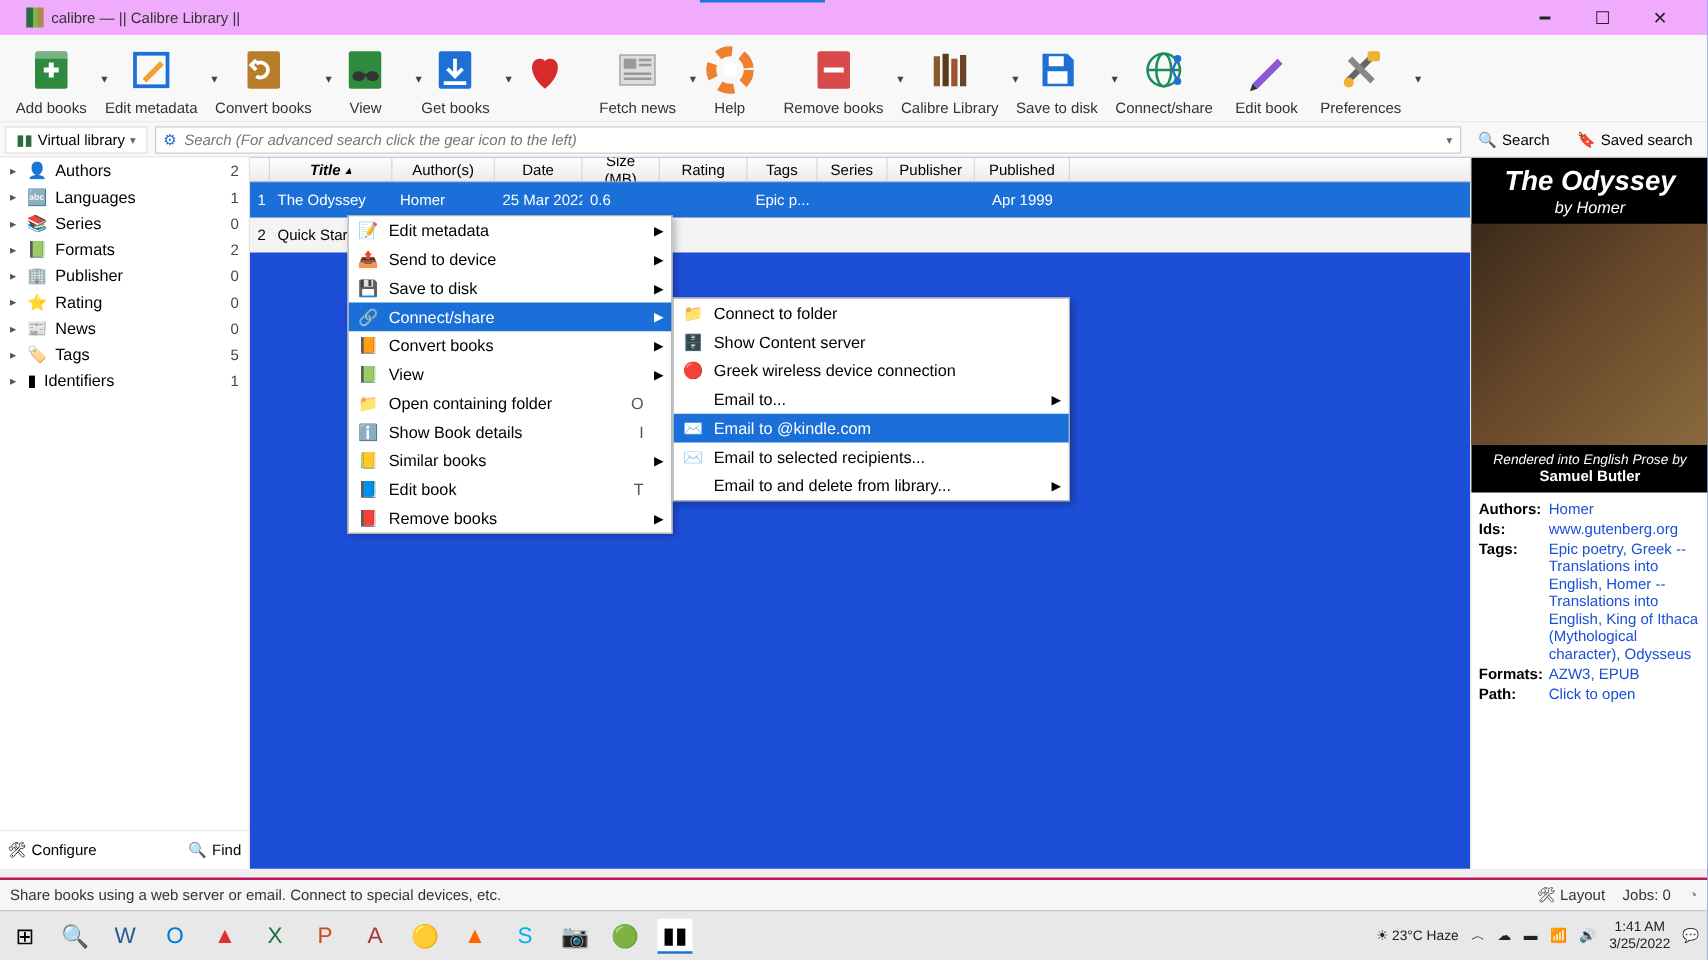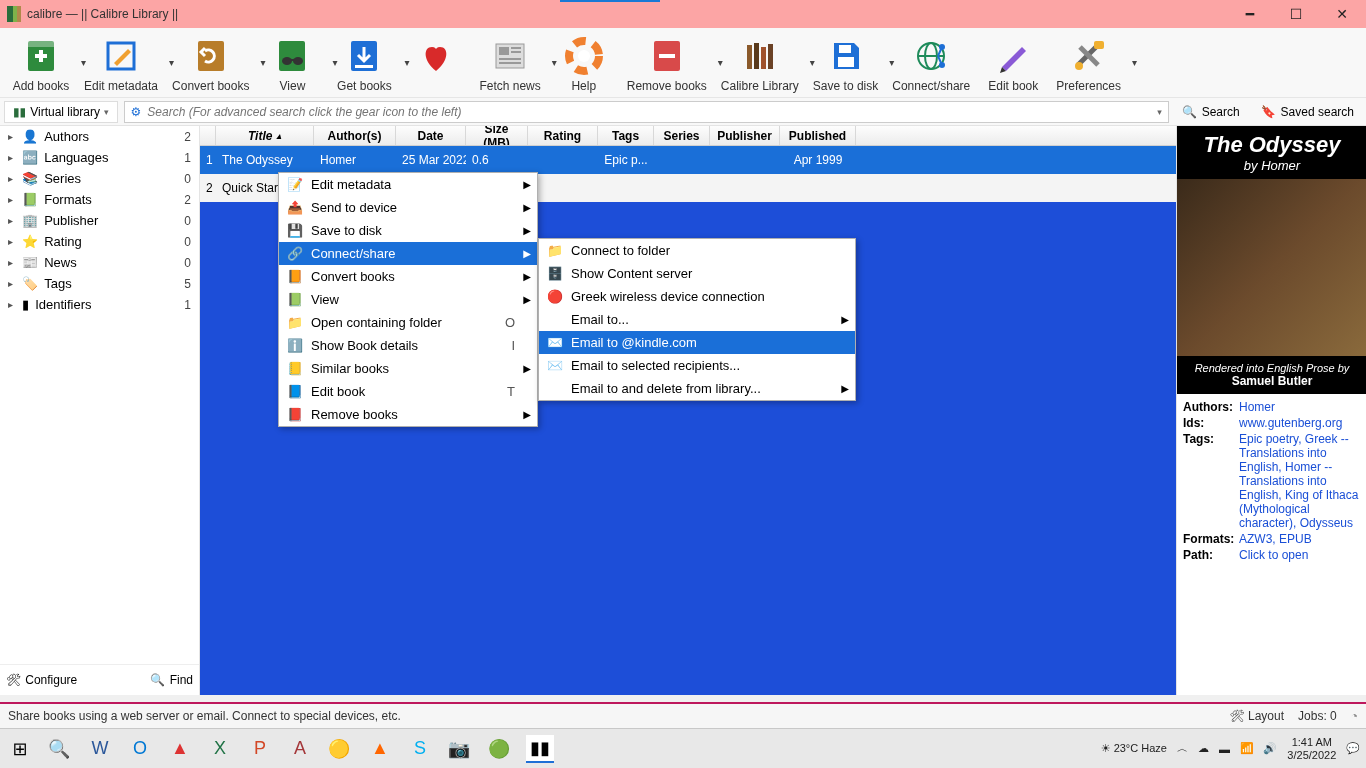--- a/index.html
+++ b/index.html
@@ -1,17 +1,17 @@
 <!DOCTYPE html>
 <html><head>
 <meta charset="utf-8">
 <style>
 * { margin: 0; padding: 0; box-sizing: border-box; font-family: "Segoe UI", Tahoma, sans-serif; }
 body { width: 1366px; height: 768px; background: #f0f0f0; overflow: hidden; font-size: 12px; color: #000; position: relative; }
-.titlebar { height: 28px; background: #fca5a5; display: flex; align-items: center; padding: 0 7px; }
+.titlebar { height: 28px; background: #f0abfc; display: flex; align-items: center; padding: 0 21px; }
 .titlebar .icon { width: 14px; height: 16px; margin-right: 6px; display: inline-block; background: linear-gradient(90deg,#2a6d3c 0 40%,#7fb24a 40% 70%,#b0894b 70%); }
 .titlebar .title { font-size: 12px; color: #333; }
 .winbtns { margin-left: auto; display: flex; gap: 28px; padding-right: 8px; }
 .winbtn { width: 18px; height: 18px; display:flex; align-items:center; justify-content:center; font-size:14px; color:#222; }
 .accent { position:absolute; top:0; left:560px; width:100px; height:2px; background:#1979d6;}
 .toolbar { height: 70px; background: #f8f8f8; display: flex; align-items: center; padding: 2px 6px 0 6px; gap: 2px; border-bottom: 1px solid #e6e6e6; }
 .tbitem { display: flex; flex-direction: column; align-items: center; justify-content: flex-end; padding: 2px 6px; min-width: 70px; position: relative; }
 .tbitem .lbl { font-size: 12px; color: #333; margin-top: 2px; white-space: nowrap; }
 .tbicon { width: 42px; height: 42px; display:flex; align-items:center; justify-content:center; }
 .dd { position:absolute; right:-10px; top:24px; font-size:10px; color:#444; }
@@ -21,21 +21,21 @@
 .searchbox input { border:none; outline:none; flex:1; font-size:12px; color:#999; font-style: italic;}
 .btnlite { display:flex; align-items:center; gap:4px; padding:0 8px; height:22px; }
 .main { display:flex; height: 569px; }
 .sidebar { width: 200px; background:#fff; border-right:1px solid #e4e4e4; display:flex; flex-direction:column;}
 .sbitem { display:flex; align-items:center; padding:3px 8px; gap:6px; font-size:13px;}
 .sbitem .cnt { margin-left:auto; color:#444; font-size:12px;}
 .sbitem .tw { width:8px; font-size:10px; color:#555;}
 .sbfoot { margin-top:auto; display:flex; padding:4px 6px; gap:10px; border-top:1px solid #eee;}
 .content { flex:1; background:#1d4ed8; position:relative;}
 .thead { display:flex; height:20px; background:linear-gradient(#fdfdfd,#ececec); border-bottom:1px solid #d0d0d0; font-size:12px;}
-.th { padding:2px 6px; border-right:1px solid #d8d8d8; text-align:center; overflow:hidden; display:flex; align-items:center; justify-content:center; gap:4px;font-weight:bold;}
+.th { padding:2px 6px; border-right:1px solid #d8d8d8; text-align:center; overflow:hidden; display:flex; align-items:center; justify-content:center; gap:4px;}
 .th.title { font-style:italic; font-weight:600;}
 .c-num{width:16px;flex:none;} .c-title{width:98px;} .c-auth{width:82px;} .c-date{width:70px;} .c-size{width:62px;} .c-rate{width:70px;} .c-tags{width:56px;} .c-series{width:56px;} .c-pub{width:70px;} .c-pubd{width:76px;}
 .trow { display:flex; height:28px; align-items:center; font-size:12px; }
 .trow.sel { background:#1a6fd8; color:#fff; }
 .trow.alt { background:#f4f4f4; }
 .td { padding:2px 6px; overflow:hidden; white-space:nowrap;}
 .bookpanel { width:190px; background:#fff; border-left:1px solid #e4e4e4; padding:0 0 6px 0; overflow:hidden;}
 .cover { width:190px; height:268px; background:#000; color:#fff; position:relative; display:flex; flex-direction:column; align-items:center; font-family: Georgia, serif;}
 .cover .t1 { font-size:22px; font-style:italic; font-weight:bold; margin-top:6px;}
 .cover .t2 { font-size:13px; font-style:italic;}

